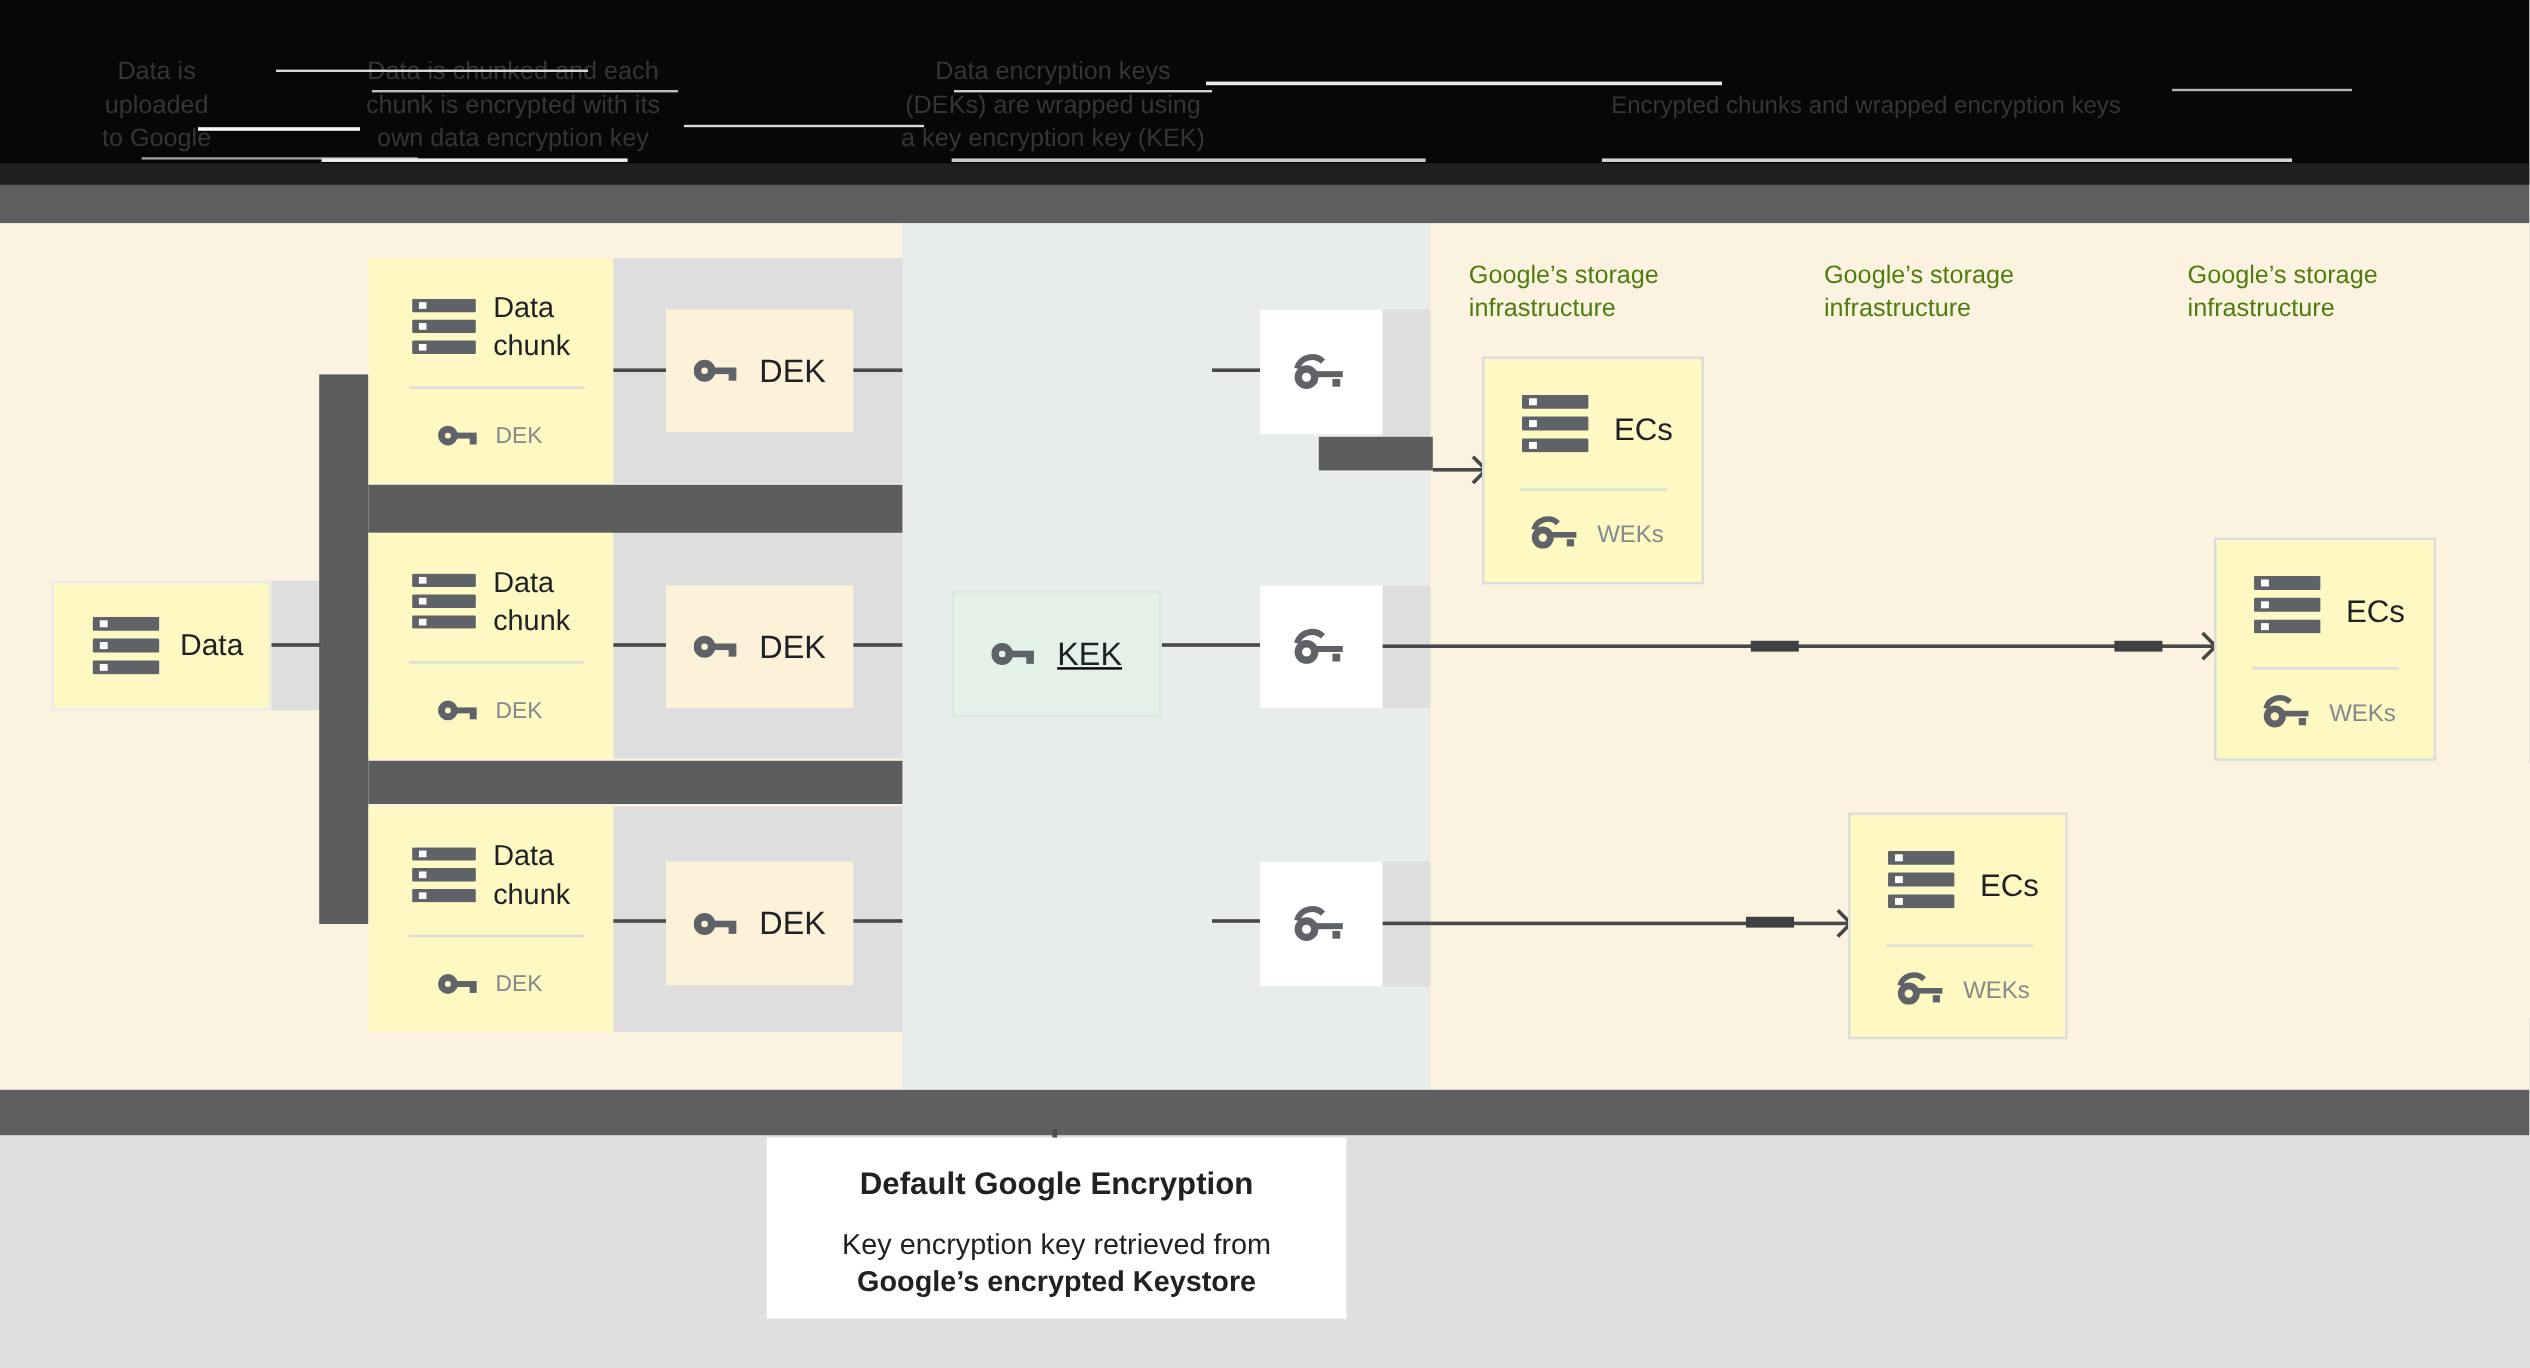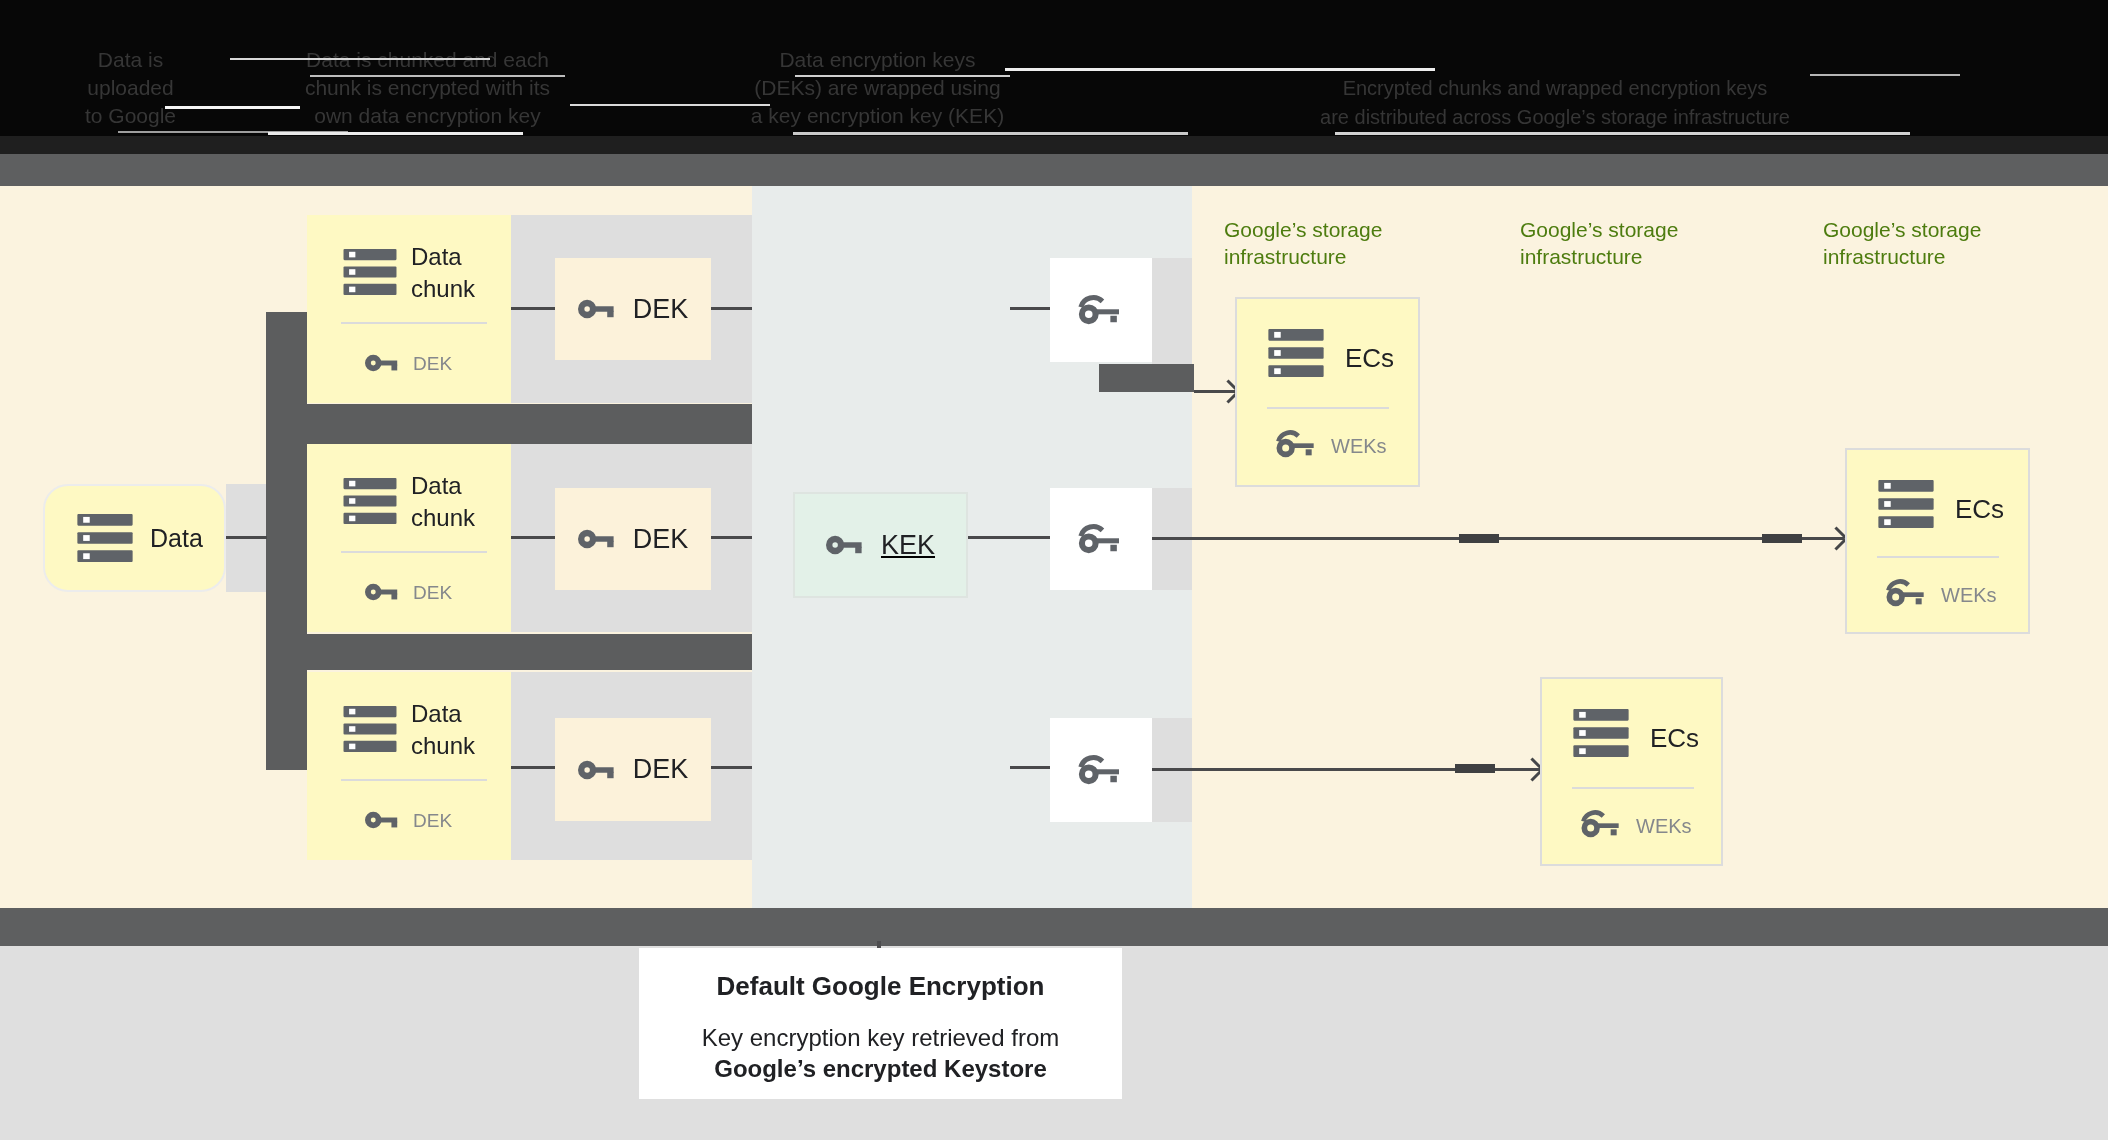--- a/index.html
+++ b/index.html
@@ -25,21 +25,21 @@
   .chev{position:absolute;width:14px;height:14px;border-top:3px solid #454648;border-right:3px solid #454648;transform:rotate(45deg);}
   .mark{position:absolute;background:#4D4D4F;}
   
   .wbox{position:absolute;background:#fef9c3;box-sizing:border-box;}
   .bordered{border:2px solid #ECECEC;}
   .ec-border{border:2px solid #DCDCDC;}
   .dekbox{position:absolute;background:#FCF2DA;display:flex;align-items:center;justify-content:center;gap:13px;}
   .kekbox{position:absolute;background:#E3F1E8;border:2px solid #DEE4E0;box-sizing:border-box;display:flex;align-items:center;justify-content:center;gap:13px;text-decoration:underline;}
   .keybox{position:absolute;background:#FFFFFF;display:flex;align-items:center;justify-content:center;}
   .big-label{font-size:27px;color:#202124;}
-  .databox{display:flex;align-items:center;padding-left:30px;gap:15px;border-radius:25px;}
+  .databox{display:flex;align-items:center;padding-left:30px;gap:15px;}
   .data-label{font-size:25px;color:#202124;}
   .divider{position:absolute;height:2px;background:#DBDBDB;}
   .chunk-title{position:absolute;font-size:24px;line-height:32px;color:#202124;}
   .sub-label{position:absolute;font-size:19px;color:#85888C;}
   .ec-title{position:absolute;font-size:26px;color:#202124;}
   .ec-sub{position:absolute;font-size:20px;color:#85888C;}
   .storage-label{position:absolute;width:240px;font-size:21px;line-height:27px;color:#4d7c0f;}
   
   .caption{position:absolute;left:639px;top:948px;width:483px;height:151px;background:#FFFFFF;text-align:center;box-sizing:border-box;padding-top:23px;color:#202124;}
   .caption-title{font-size:26px;font-weight:bold;margin-bottom:20px;}
@@ -93,21 +93,20 @@
       <div>chunk is encrypted with its</div>
       <div>own data encryption key</div>
     </div>
     <div class="bblock" style="left:695px;top:46px;width:365px;">
       <div>Data encryption keys</div>
       <div>(DEKs) are wrapped using</div>
       <div>a key encryption key (KEK)</div>
     </div>
     <div class="bblock" style="left:1245px;top:74px;width:620px;font-size:20px;line-height:29px;">
       <div>Encrypted chunks and wrapped encryption keys</div>
-      <div>are distributed across Google’s storage infrastructure</div>
     </div>
 
     <div class="streak" style="left:230px;top:58px;width:260px;height:2px;background:#D8D8D8;"></div>
     <div class="streak" style="left:165px;top:106px;width:135px;background:#F5F5F5;"></div>
     <div class="streak" style="left:310px;top:75px;width:255px;height:2px;background:#BDBDBD;"></div>
     <div class="streak" style="left:795px;top:75px;width:215px;height:2px;background:#CFCFCF;"></div>
     <div class="streak" style="left:1005px;top:68px;width:430px;background:#EDEDED;"></div>
     <div class="streak" style="left:1810px;top:74px;width:150px;height:2px;background:#B5B5B5;"></div>
     <div class="streak" style="left:118px;top:131px;width:230px;height:2px;background:#9E9E9E;"></div>
     <div class="streak" style="left:570px;top:104px;width:200px;height:2px;background:#D9D9D9;"></div>

